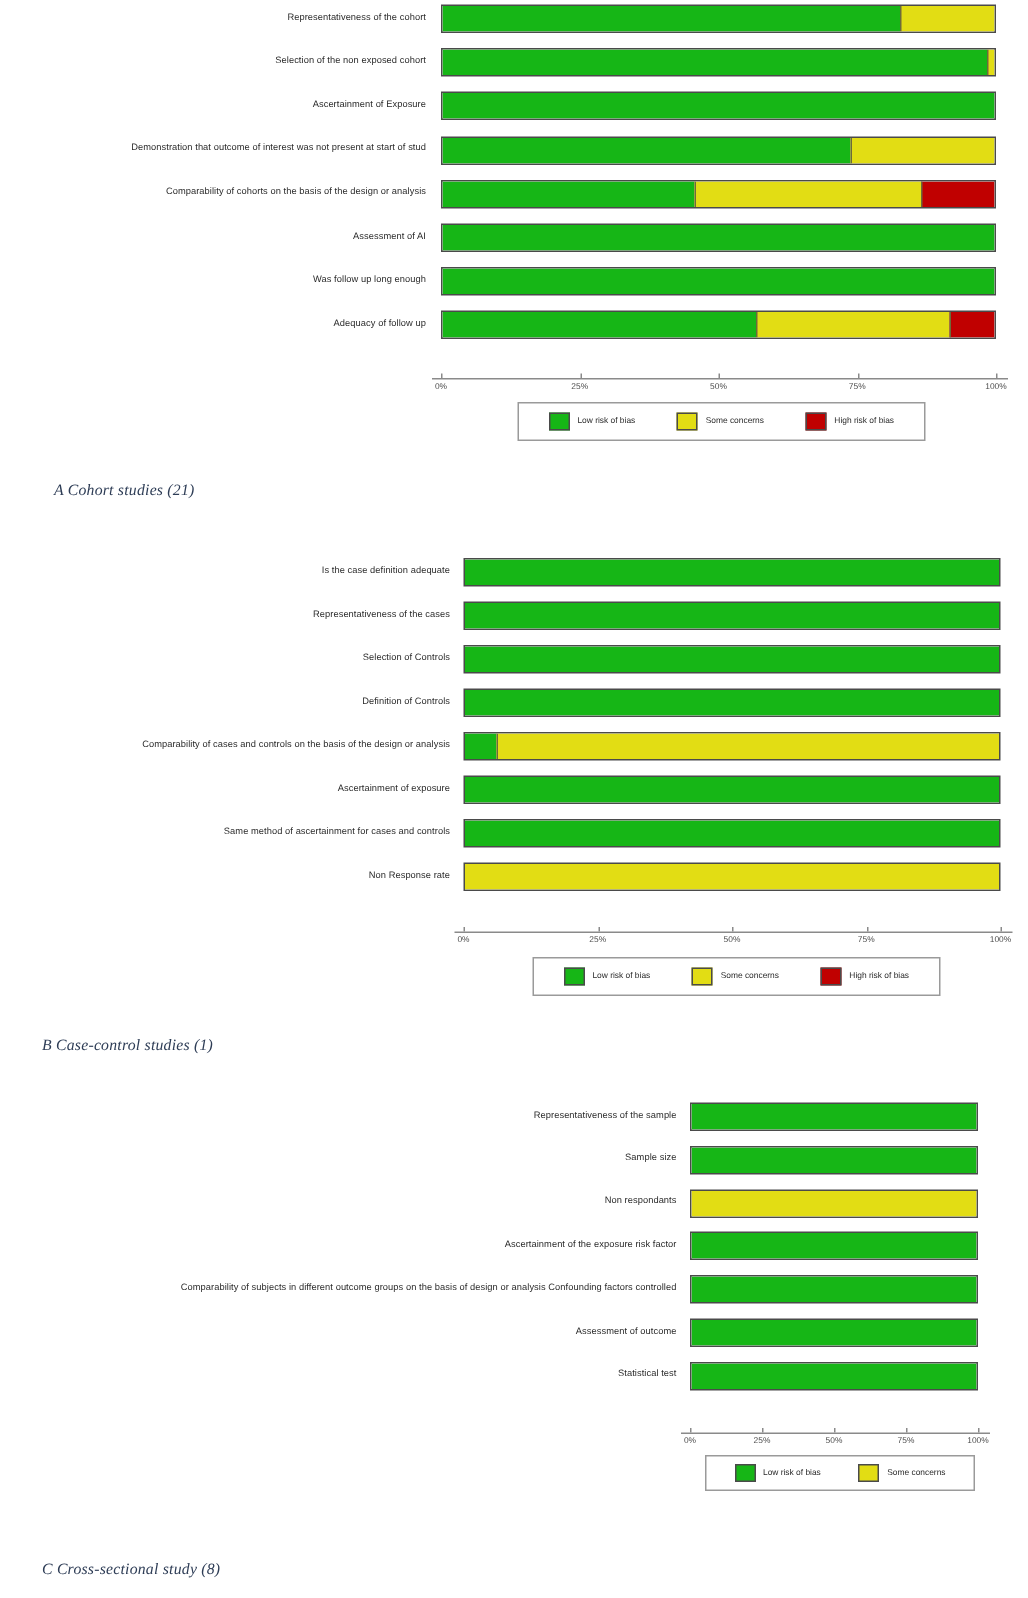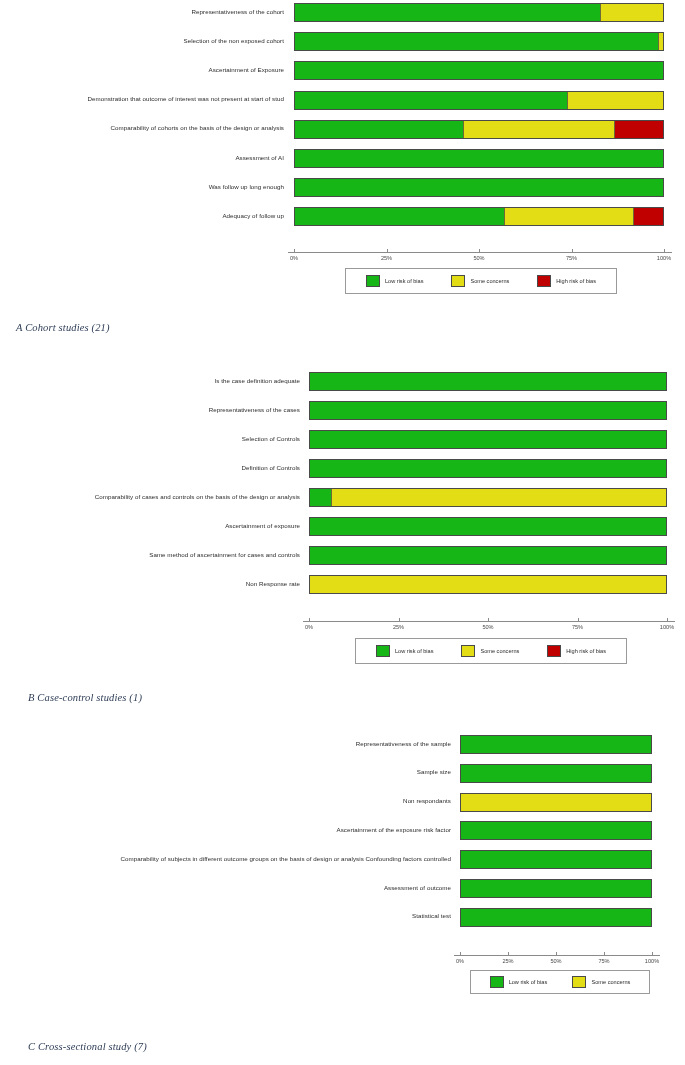--- a/index.html
+++ b/index.html
@@ -136,21 +136,21 @@
         </div>
         <div class="legend-item">
           <span class="swatch some"></span>
           <span class="legend-label">Some concerns</span>
         </div>
         <div class="legend-item">
           <span class="swatch high"></span>
           <span class="legend-label">High risk of bias</span>
         </div>
       </div>
-      <div class="caption" style="top: 322px; left: 16px;">A Cohort studies (21)</div>
+      <div class="caption" style="top: 322px; left: 36px;">A Cohort studies (21)</div>
     </div>
     <div class="panel" style="top: 0px;">
       <div class="rowlabel" style="top: 377.5px; left: 4px; width: 296px;">Is the case definition adequate</div>
       <div class="bar" style="top: 372px; left: 309px; width: 358px; height: 19px;">
         <div class="seg low" title="Low risk of bias: 100%" style="width: 358px;"></div>
       </div>
       <div class="rowlabel" style="top: 406.5px; left: 4px; width: 296px;">Representativeness of the cases</div>
       <div class="bar" style="top: 401px; left: 309px; width: 358px; height: 19px;">
         <div class="seg low" title="Low risk of bias: 100%" style="width: 358px;"></div>
       </div>
@@ -249,15 +249,15 @@
       <div class="legend" style="top: 970px; left: 470px; width: 180px; height: 24px;">
         <div class="legend-item">
           <span class="swatch low"></span>
           <span class="legend-label">Low risk of bias</span>
         </div>
         <div class="legend-item">
           <span class="swatch some"></span>
           <span class="legend-label">Some concerns</span>
         </div>
       </div>
-      <div class="caption" style="top: 1041px; left: 28px;">C Cross-sectional study (7)</div>
+      <div class="caption" style="top: 1041px; left: 28px;">C Cross-sectional study (8)</div>
     </div>
   </div>
 
 </body></html>

